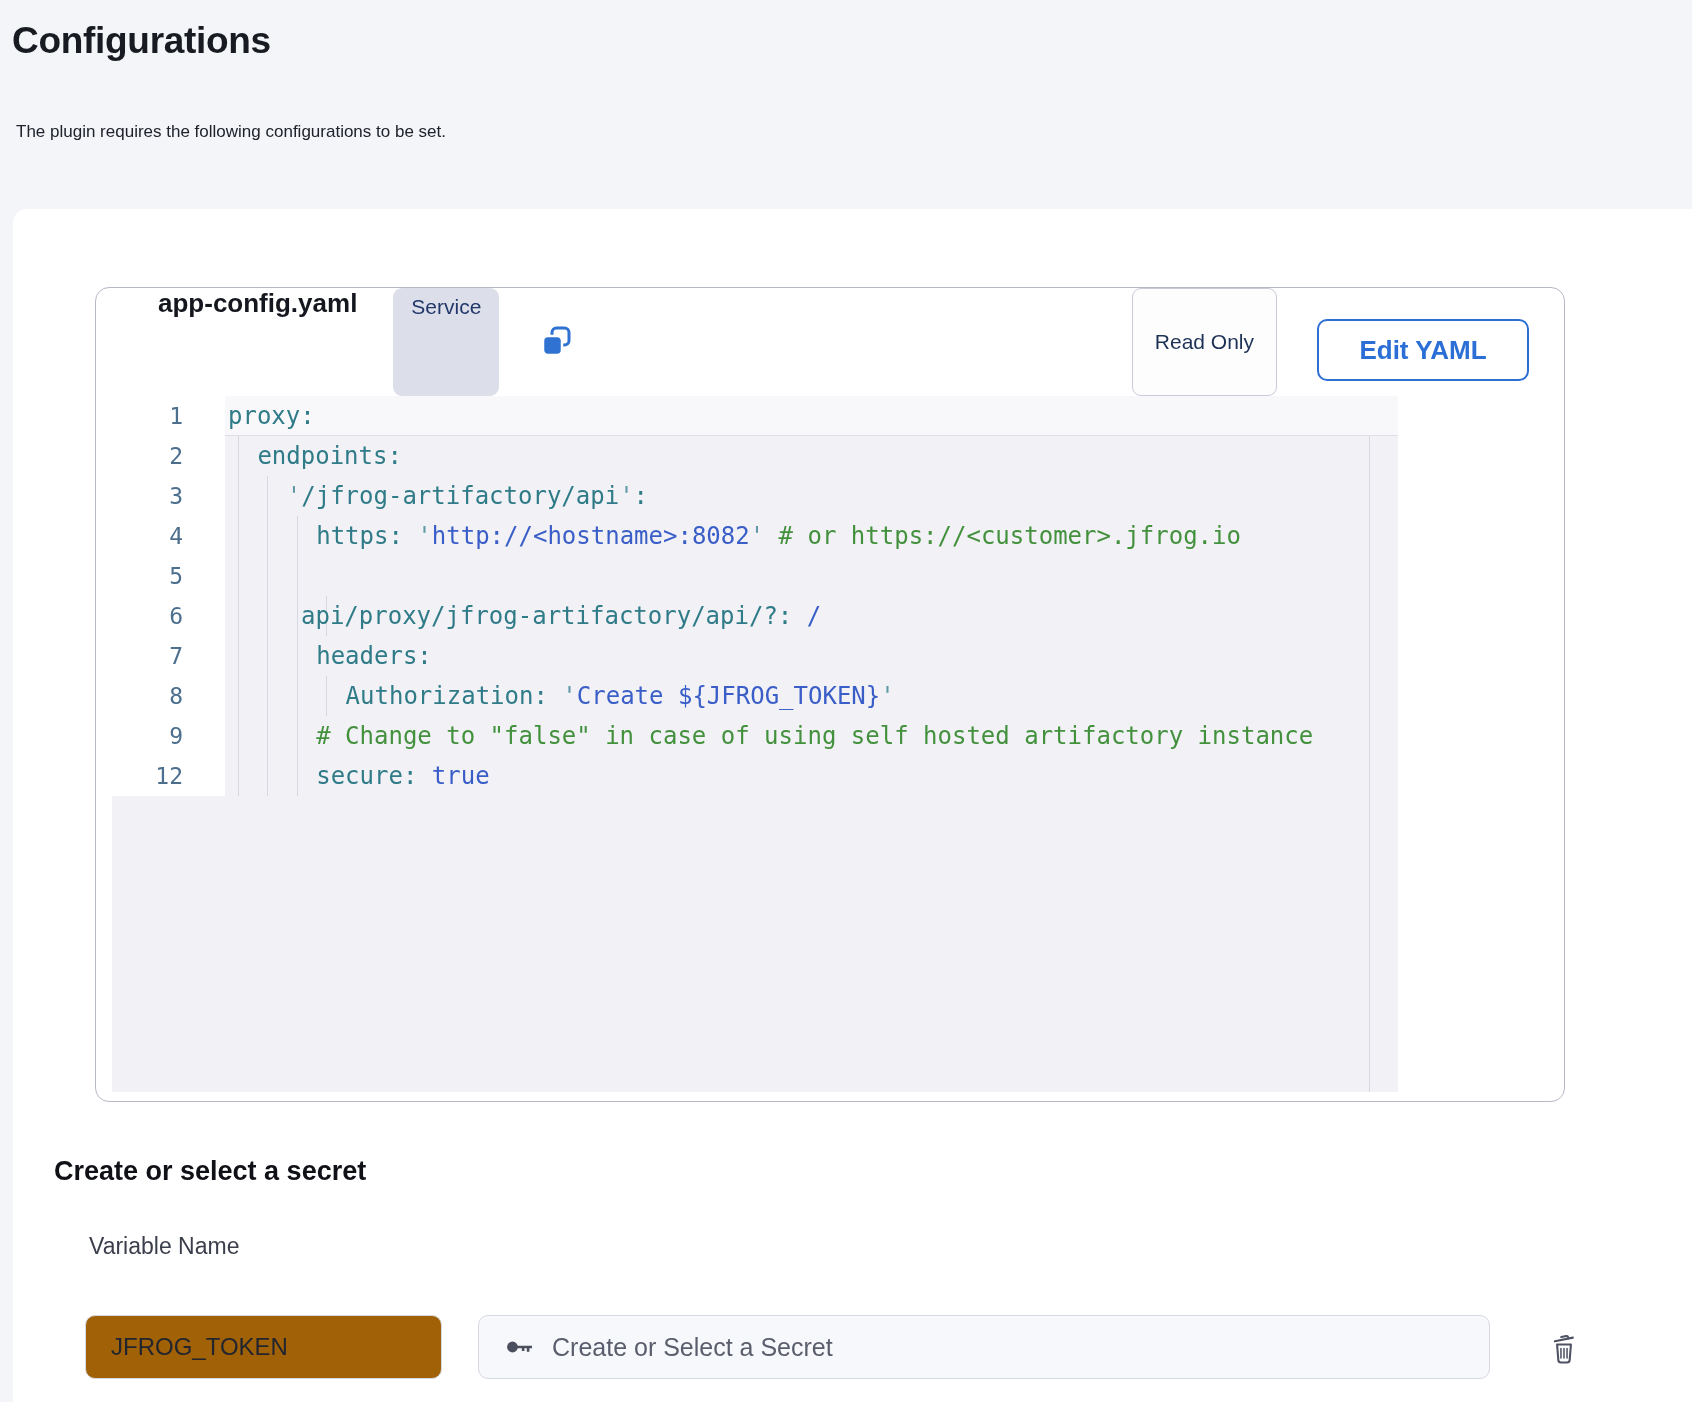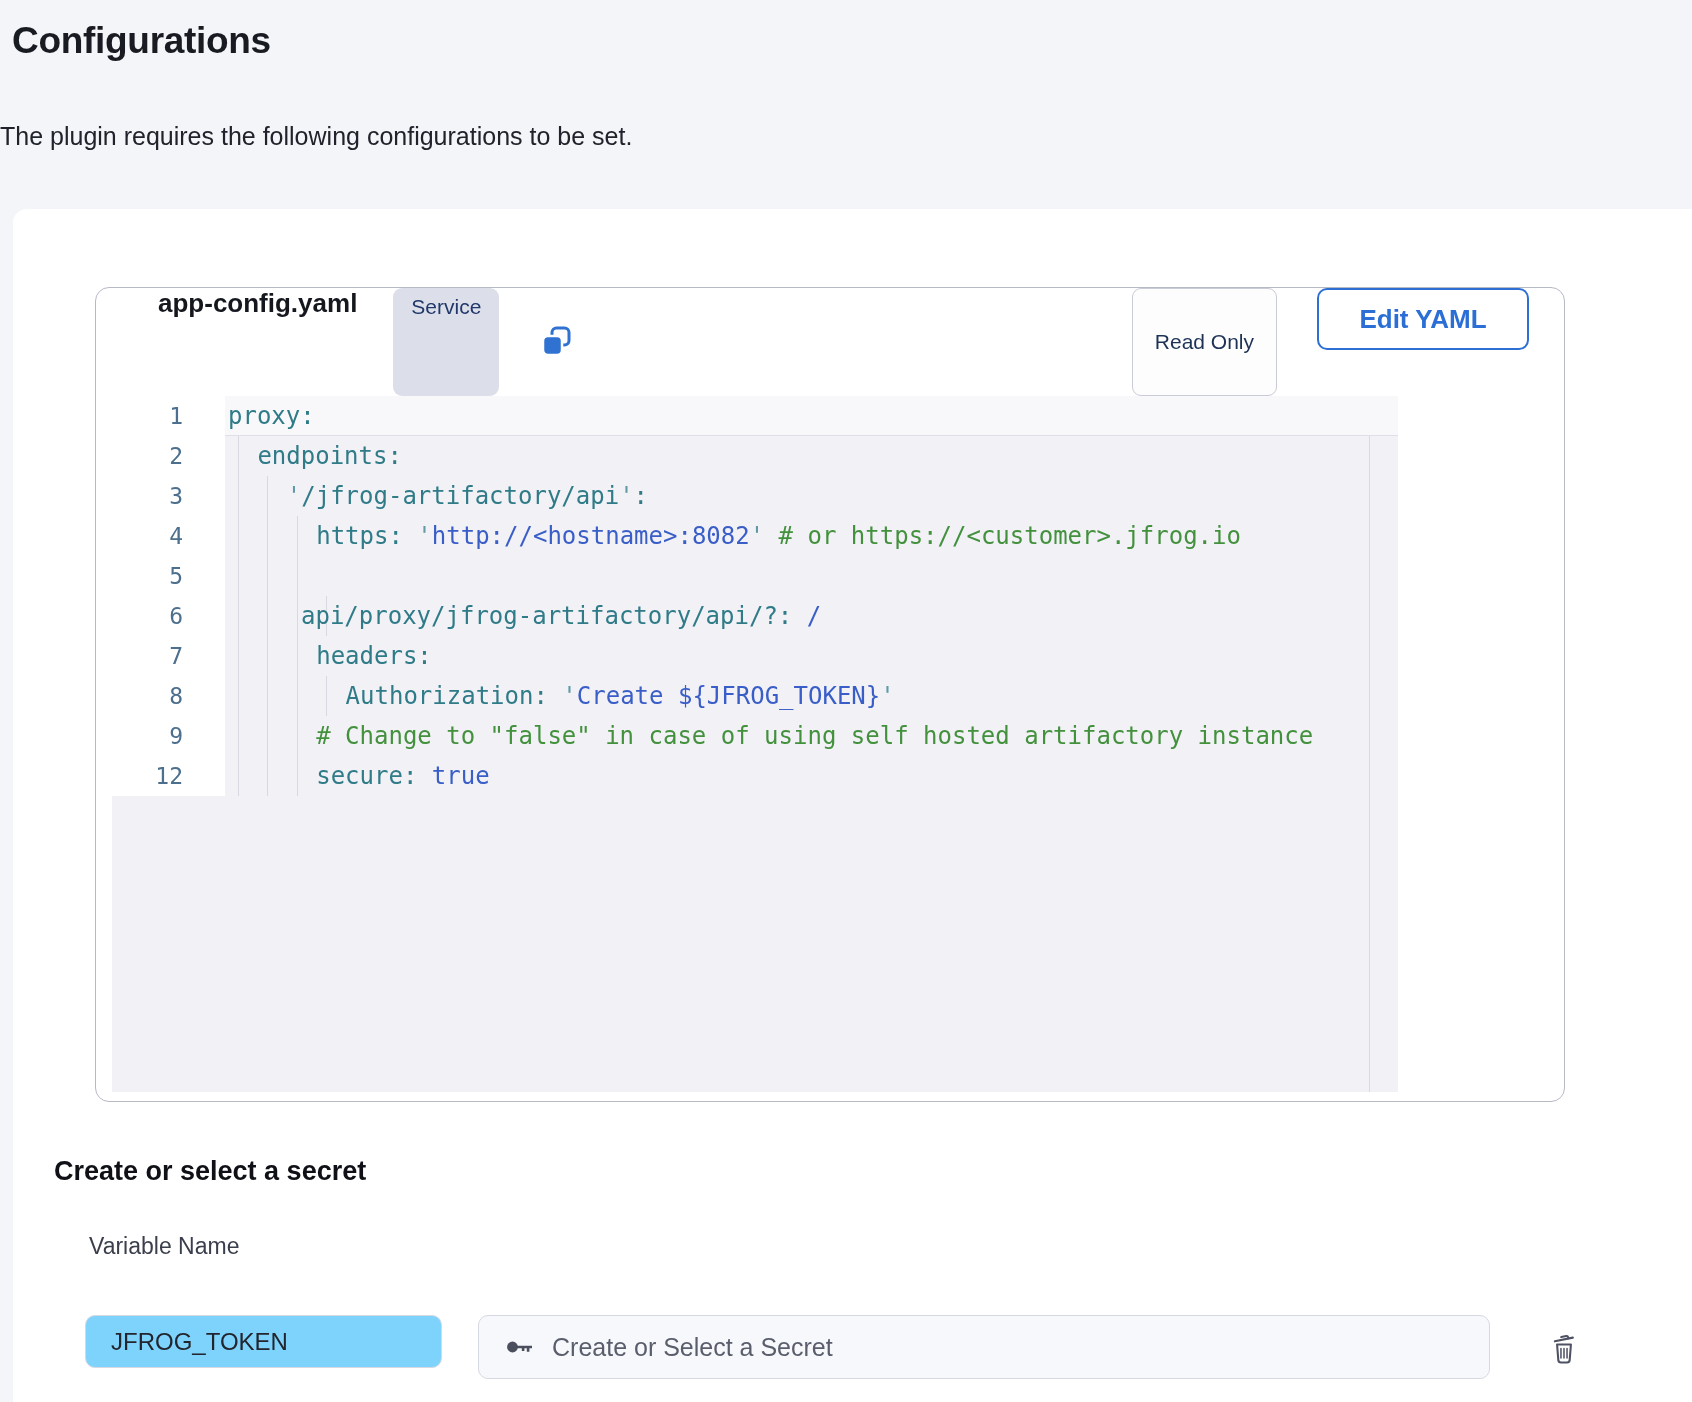--- a/index.html
+++ b/index.html
@@ -15,39 +15,39 @@
     --icon_gray:#4e5262;
     --card_border:#b6b9c6;
     --input_border:#d7d9e2;
   }
   *{box-sizing:border-box;}
   html,body{margin:0;padding:0;}
   body{width:1692px;height:1402px;background:#f4f5f9;font-family:"Liberation Sans",sans-serif;}
   .page{position:relative;width:1692px;height:1402px;background:#f4f5f9;overflow:hidden;}
 
   .page-title{position:absolute;left:12px;top:20px;margin:0;font-size:37px;font-weight:700;color:#191b22;letter-spacing:-.3px;}
-  .page-subtitle{position:absolute;left:0;top:122px;margin:0;font-size:25px;color:#20232b;}
+  .page-subtitle{position:absolute;left:16px;top:122px;margin:0;font-size:17px;color:#20232b;}
 
   .main-card{position:absolute;left:13px;top:209px;right:-24px;bottom:-24px;background:#ffffff;border-radius:14px;}
 
   
   .code-card{position:absolute;left:95px;top:287px;width:1470px;height:815px;background:#fff;
     border:1.5px solid var(--card_border);border-radius:14px;}
   .code-header{position:absolute;left:0;top:0;width:100%;height:108px;display:flex;
     padding:0 35px 0 62px;}
   .file-name{font-size:26px;font-weight:700;color:#15171e;}
   .badge{margin-left:36px;background:var(--badge_bg);color:var(--badge_text);font-size:21px;
     padding:8px 18px;border-radius:9px;line-height:1;}
   .copy-btn{margin-left:40px;background:none;border:none;padding:0;cursor:pointer;display:flex;align-items:center;}
   .spacer{flex:1;}
   .readonly-btn{background:#fdfdfe;border:1.5px solid #c9ccd8;border-radius:9px;color:#1d3254;
     font-size:21px;font-weight:500;padding:9px 22px;font-family:inherit;cursor:pointer;line-height:1.2;}
   .edit-btn{margin-left:40px;width:212px;height:62px;background:#fff;border:2px solid var(--accent_blue);
     border-radius:10px;color:#2b6fd6;font-size:26px;font-weight:700;font-family:inherit;cursor:pointer;
-    display:flex;align-items:center;justify-content:center;}
+    display:flex;align-items:center;justify-content:center;margin-top:31px;}
 
   
   .editor{position:absolute;left:16px;top:108px;width:1286px;height:696px;background:var(--editor_bg);overflow:hidden;}
   .gutter-bg{position:absolute;left:0;top:0;width:113px;height:400px;background:#ffffff;}
   .scroll-divider{position:absolute;left:1257px;top:0;bottom:0;width:1px;background:#d9dae1;}
   .rows{position:absolute;left:0;top:0;right:0;}
   .code-line{position:relative;display:flex;height:40px;line-height:40px;
     font-family:"DejaVu Sans Mono",monospace;font-size:24px;}
   .code-line.active::before{content:"";position:absolute;left:113px;right:0;top:0;bottom:0;
     background:#f8f8fb;border-bottom:1px solid #dfe0e7;}
@@ -56,21 +56,21 @@
   .code-line .lc{position:relative;z-index:1;white-space:pre;}
   .guide{position:absolute;top:0;bottom:0;width:1px;background:#d8d9e0;}
   .tk-key,.tk-punc{color:var(--yaml_key);}
   .tk-str{color:var(--yaml_string);}
   .tk-cmt{color:var(--yaml_comment);}
   .tk-quote{color:var(--yaml_quote);}
 
   
   .secret-heading{position:absolute;left:54px;top:1156px;margin:0;font-size:27px;font-weight:700;color:#0f1116;}
   .variable-label{position:absolute;left:89px;top:1233px;font-size:23px;color:#3b3f4c;}
-  .variable-input{position:absolute;left:85px;top:1315px;width:357px;height:53px;background:#7dd3fc;
+  .variable-input{position:absolute;left:85px;top:1315px;width:357px;height:64px;background:#a16207;
     border:1.5px solid var(--input_border);border-radius:10px;padding:0 25px;font-size:24px;color:#23252e;
     font-family:inherit;outline:none;}
   .secret-field{position:absolute;left:478px;top:1315px;width:1012px;height:64px;background:#f7f8fb;
     border:1.5px solid var(--input_border);border-radius:10px;display:flex;align-items:center;
     padding:0 25px;gap:16px;cursor:pointer;}
   .secret-field input{flex:1;background:transparent;border:none;outline:none;font-size:25px;
     color:#23252e;font-family:inherit;}
   .secret-field input::placeholder{color:#5a5e6c;opacity:1;}
   .trash-btn{position:absolute;left:1544px;top:1328px;width:40px;height:40px;background:none;border:none;
     padding:0;cursor:pointer;color:var(--icon_gray);display:flex;align-items:center;justify-content:center;}

